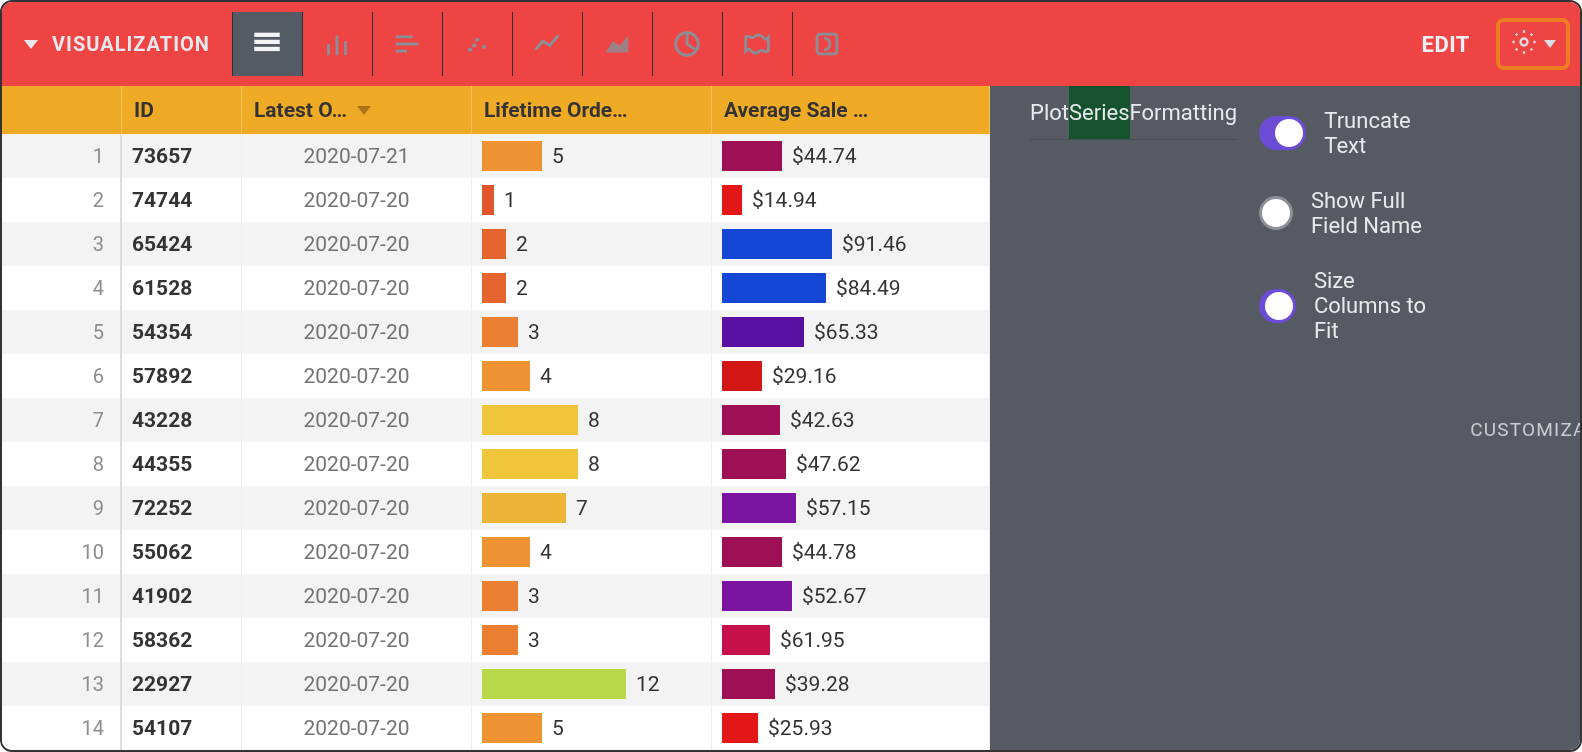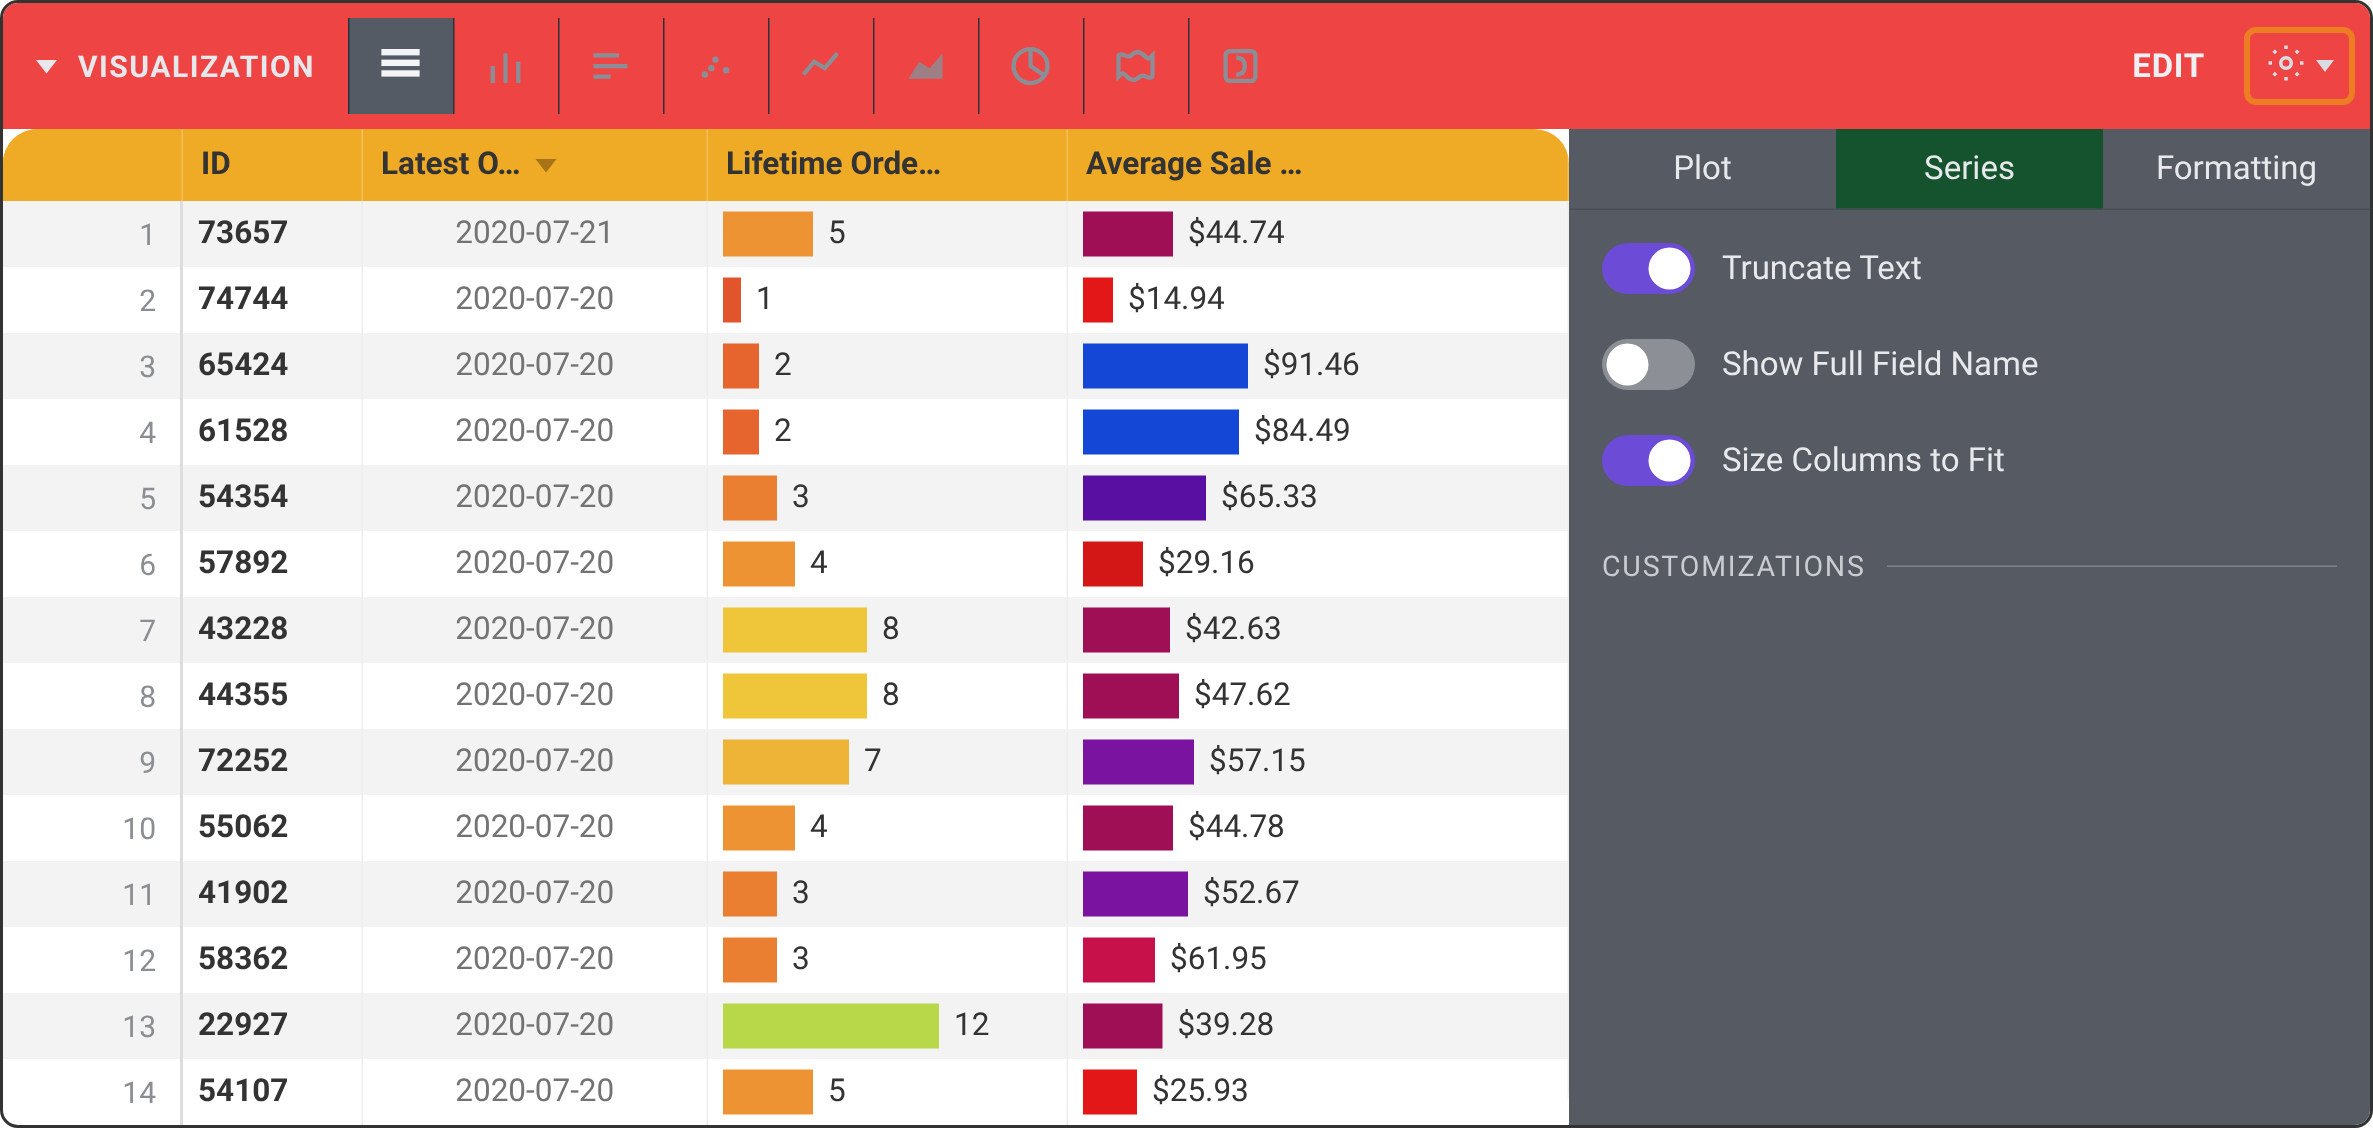--- a/index.html
+++ b/index.html
@@ -13,21 +13,21 @@
 .vis-icon.active { background: #555b64; color: #f3f4f6; }
 .vis-icon svg { width: 34px; height: 34px; }
 .topbar-right { margin-left: auto; display: flex; align-items: center; text-align: right; }
 .edit-label { padding: 0 26px; font-size: 22px; font-weight: 700; letter-spacing: 0.5px; color: #eef0f3; }
 .gear-wrap { border: 4px solid #ed7d23; border-radius: 8px; margin: 4px 10px 4px 0; padding: 6px 10px; display: flex; align-items: center; gap: 6px; }
 .gear-wrap svg { width: 28px; height: 28px; stroke: #d9dce1; fill: none; }
 .gear-caret { width: 0; height: 0; border-left: 6px solid transparent; border-right: 6px solid transparent; border-top: 8px solid #d9dce1; }
 
 .content { display: flex; flex: 1; overflow: hidden; }
 .table-pane { flex: 1; overflow: hidden; position: relative; display: flex; }
-.table-scroll { flex: 1; overflow-y: auto; overflow-x: hidden; border-radius: 23px; }
+.table-scroll { flex: 1; overflow-y: auto; overflow-x: hidden; }
 .table-scroll::-webkit-scrollbar { width: 14px; }
 .table-scroll::-webkit-scrollbar-track { background: #f2f2f2; }
 .table-scroll::-webkit-scrollbar-thumb { background: #b3b6bb; border-radius: 2px; }
 
 .headers { display: flex; background: #f0ab26; height: 48px; position: sticky; top: 0; z-index: 2; }
 .hcell { display: flex; align-items: center; padding: 0 12px; font-weight: 700; font-size: 21px; color: #333; border-right: 1px solid rgba(255,255,255,0.25); }
 .hcell.rownum { width: 120px; background: #f0ab26; }
 .hcell.id { width: 120px; }
 .hcell.date { width: 230px; gap: 10px; }
 .hcell.orders { width: 240px; }
@@ -39,21 +39,21 @@
 .row:nth-child(odd) .cell, .row:nth-child(odd) .rownumcell { background: #f3f3f3; }
 .rownumcell { width: 120px; text-align: right; padding: 0 16px 0 0; line-height: 44px; color: #8a8d92; font-size: 20px; border-right: 2px solid #ddd; }
 .cell { display: flex; align-items: center; padding: 0 10px; font-size: 21px; color: #333; border-right: 1px solid #eee; }
 .cell.id { width: 120px; font-weight: 700; }
 .cell.date { width: 230px; color: #737373; justify-content: center; }
 .cell.orders { width: 240px; gap: 10px; }
 .cell.avg { flex: 1; gap: 10px; }
 .bar { height: 30px; }
 .val { color: #333; }
 
-.side { width: 534px; background: #565b63; color: #e7e9ec; display: flex; flex-direction: column; overflow-y: auto; }
+.side { width: 590px; background: #565b63; color: #e7e9ec; display: flex; flex-direction: row; overflow-y: auto; padding-left: 40px; }
 .tabs { display: flex; height: 54px; border-bottom: 1px solid #494e55; }
 .tab { flex: 1; display: flex; align-items: center; justify-content: center; font-size: 22px; color: #e7e9ec; cursor: pointer; }
 .tab.active { background: #14532d; }
 .toggles { padding: 22px 22px 8px 22px; display: flex; flex-direction: column; gap: 30px; }
 .togrow { display: flex; align-items: center; gap: 18px; font-size: 22px; }
 .switch { width: 62px; height: 34px; border-radius: 17px; position: relative; cursor: pointer; }
 .switch .knob { width: 28px; height: 28px; border-radius: 14px; background: #fff; position: absolute; top: 3px; }
 .switch.on { background: #6c4bd6; }
 .switch.on .knob { right: 3px; }
 .switch.off { background: #8c9096; }

